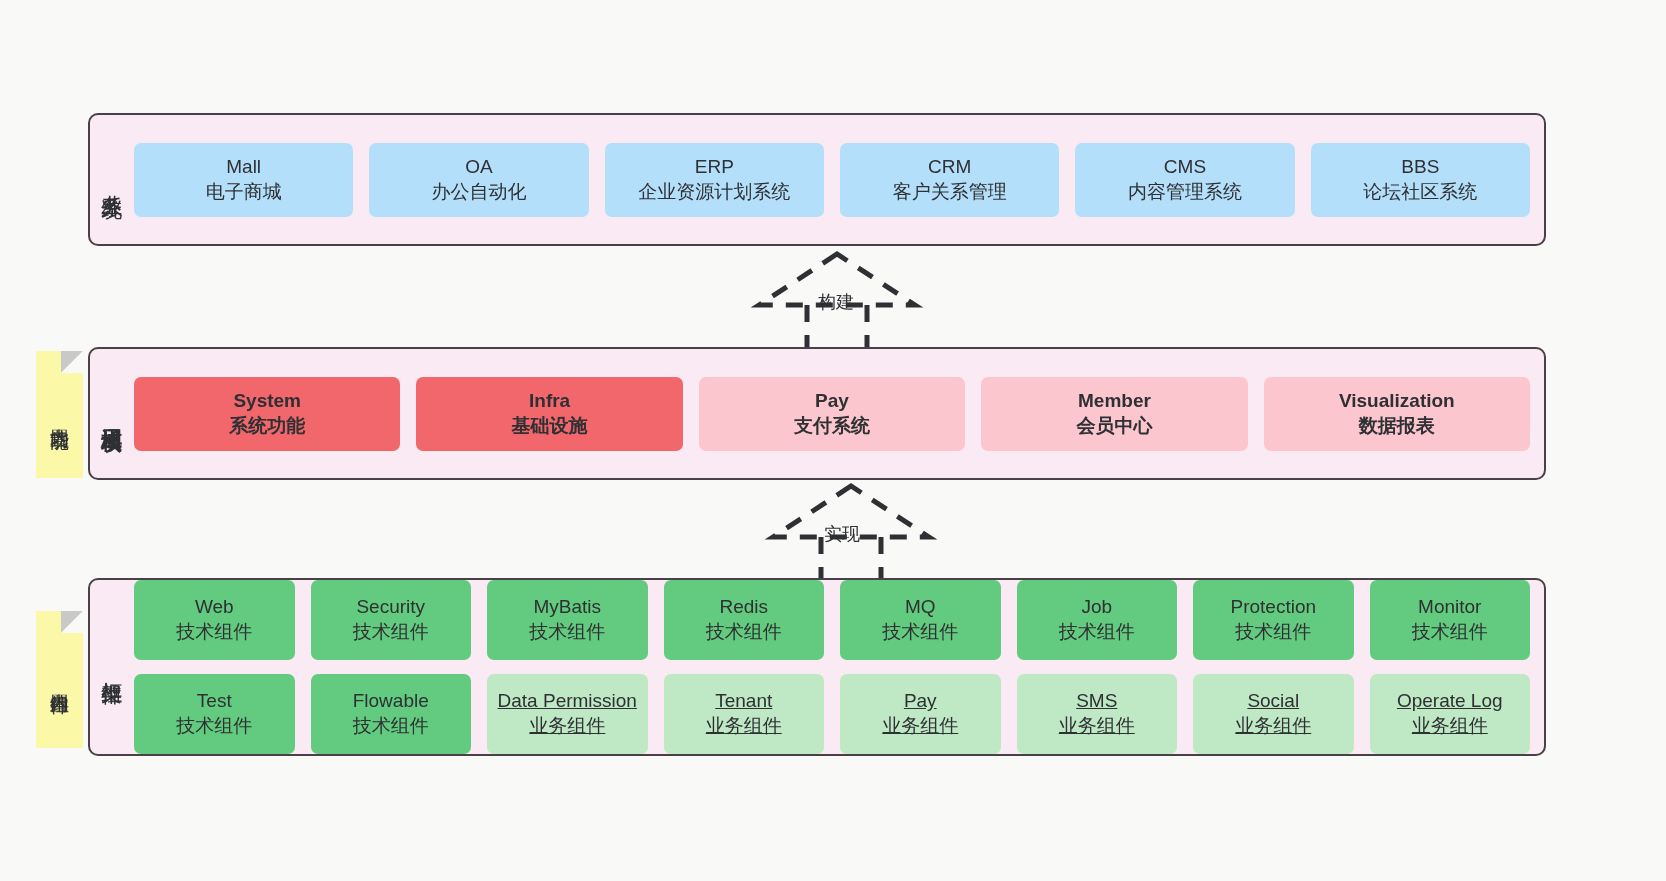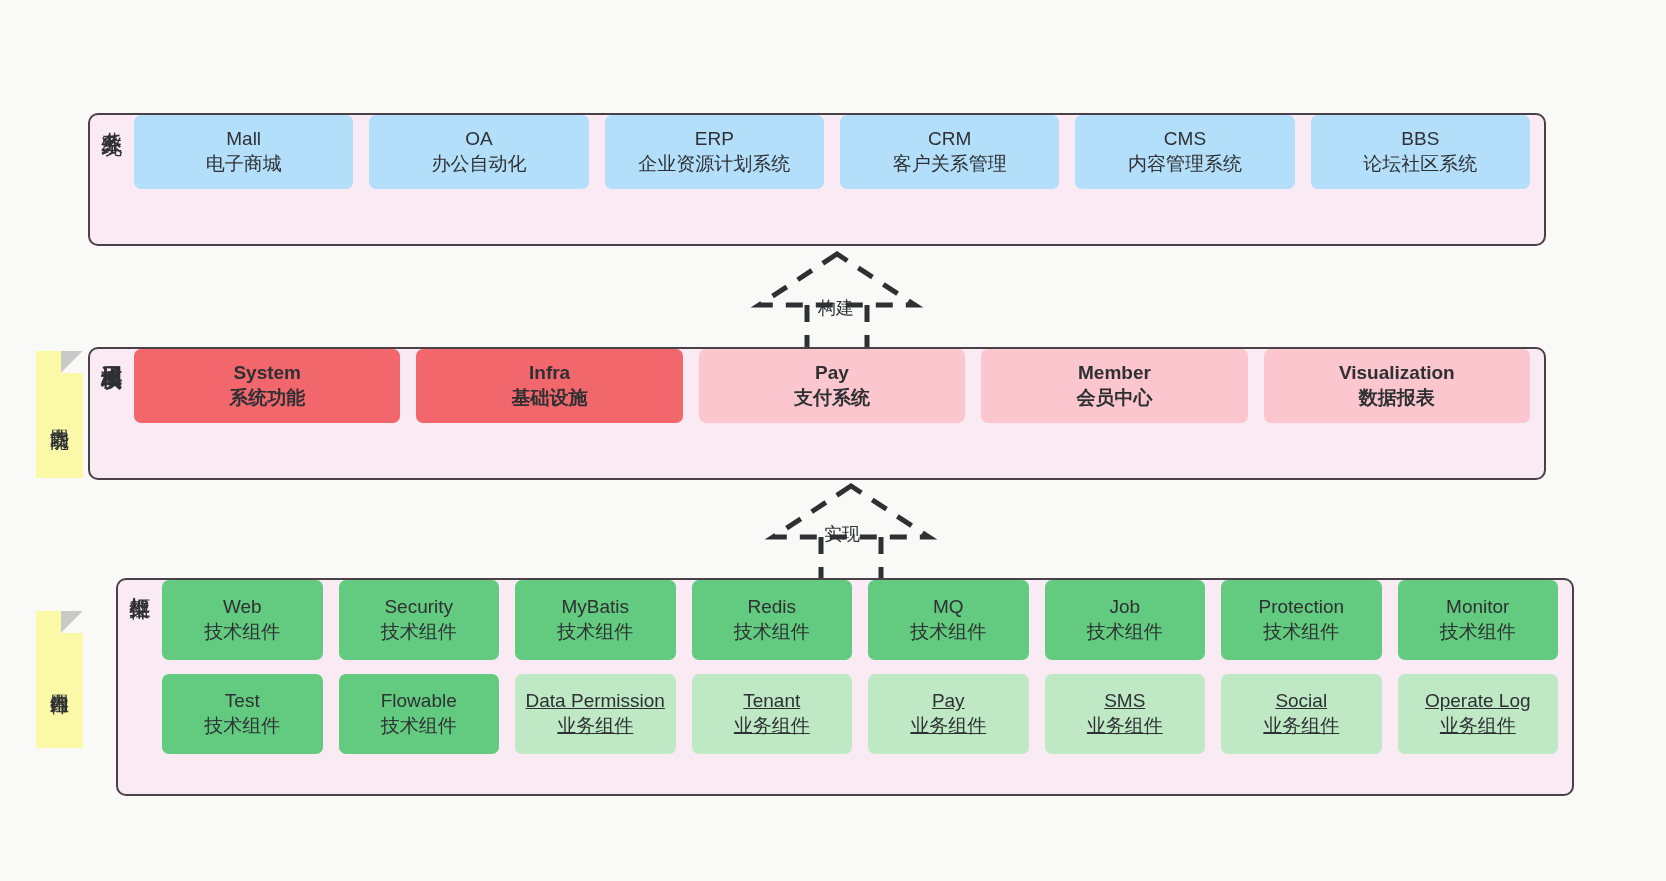--- a/index.html
+++ b/index.html
@@ -21,21 +21,21 @@
   }
 
   
   .layer {
     position: absolute;
     background: #f9eaf4;
     border: 2px solid #4a4048;
     border-radius: 10px;
     box-sizing: border-box;
     display: flex;
-    align-items: flex-start;
+    align-items: center;
   }
 
   .layer-title {
     width: 44px;
     flex: 0 0 44px;
     display: flex;
     align-items: center;
     justify-content: center;
     font-size: 21px;
     color: #2e3033;
@@ -87,21 +87,21 @@
   .c-green       { background: #63cb7f; }
   .c-green-light { background: #bfe8c5; text-decoration: underline; }
 
   
   #layer-business { left: 88px;  top: 113px; width: 1458px; height: 133px; }
   #layer-business .card { height: 74px; }
 
   #layer-common   { left: 88px;  top: 347px; width: 1458px; height: 133px; font-weight: bold; }
   #layer-common .card { height: 74px; }
 
-  #layer-framework{ left: 88px;  top: 578px; width: 1458px; height: 218px; margin-left: 28px; }
+  #layer-framework{ left: 88px;  top: 578px; width: 1458px; height: 178px; }
   #layer-framework .card { height: 80px; }
   #layer-framework .layer-body { gap: 14px; }
 
   
   .sticky {
     position: absolute;
     background: #fbf9a8;
     width: 47px;
     box-sizing: border-box;
     display: flex;
@@ -148,21 +148,21 @@
   }
   .conn-label {
     position: absolute;
     font-size: 18px;
     color: #2e3033;
     background: transparent;
     white-space: nowrap;
     user-select: none;
   }
   #connector-build  { left: 742px; top: 248px; width: 190px; height: 100px; }
-  #label-build      { left: 818px; top: 296px; }
+  #label-build      { left: 818px; top: 290px; }
   #connector-impl   { left: 756px; top: 480px; width: 190px; height: 100px; }
   #label-impl       { left: 824px; top: 522px; text-align: center; }
 </style>
 </head>
 <body>
 
 <div class="canvas">
 
   <div class="layer" id="layer-business">
     <div class="layer-title">业务系统</div>

